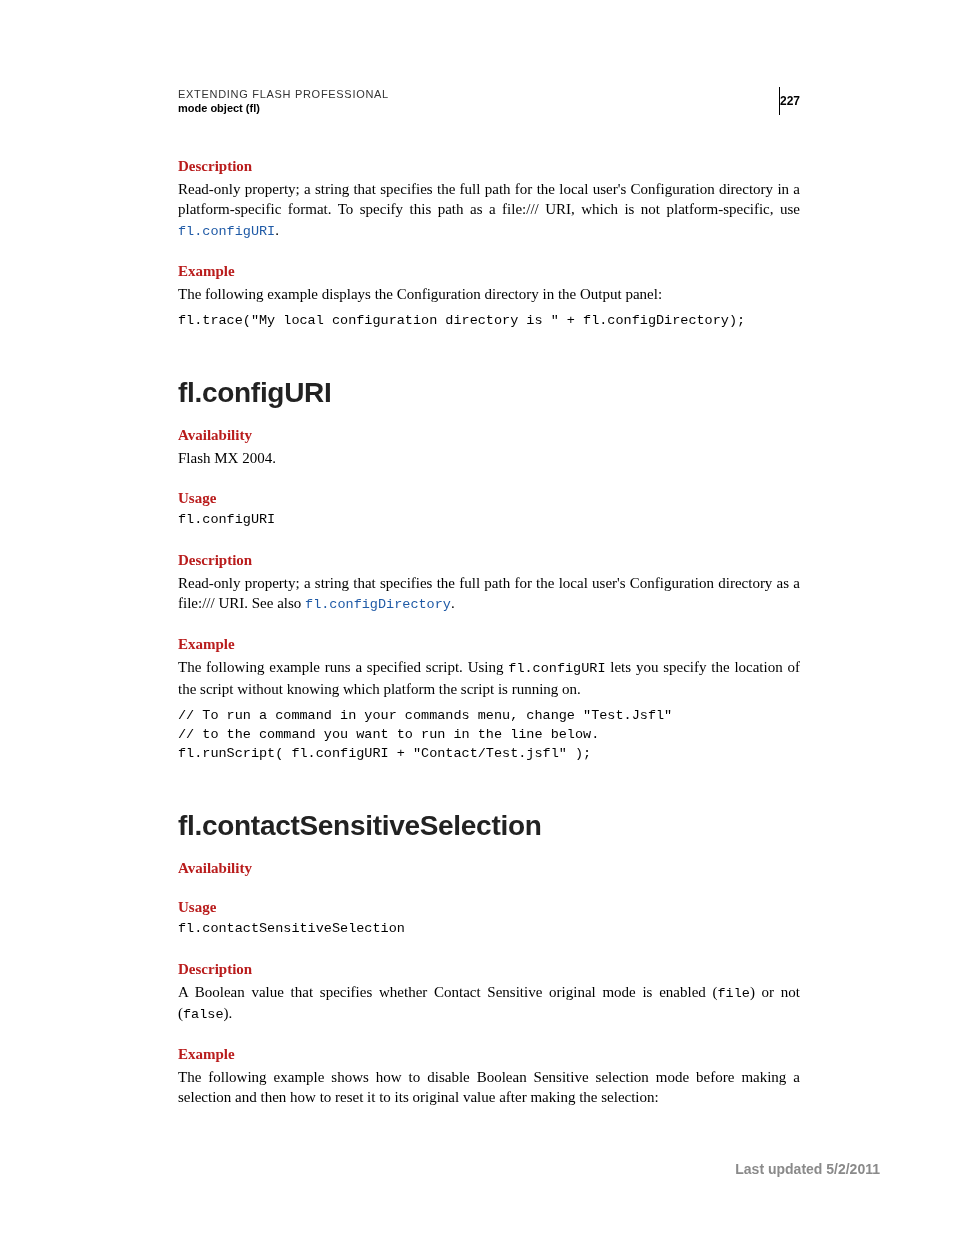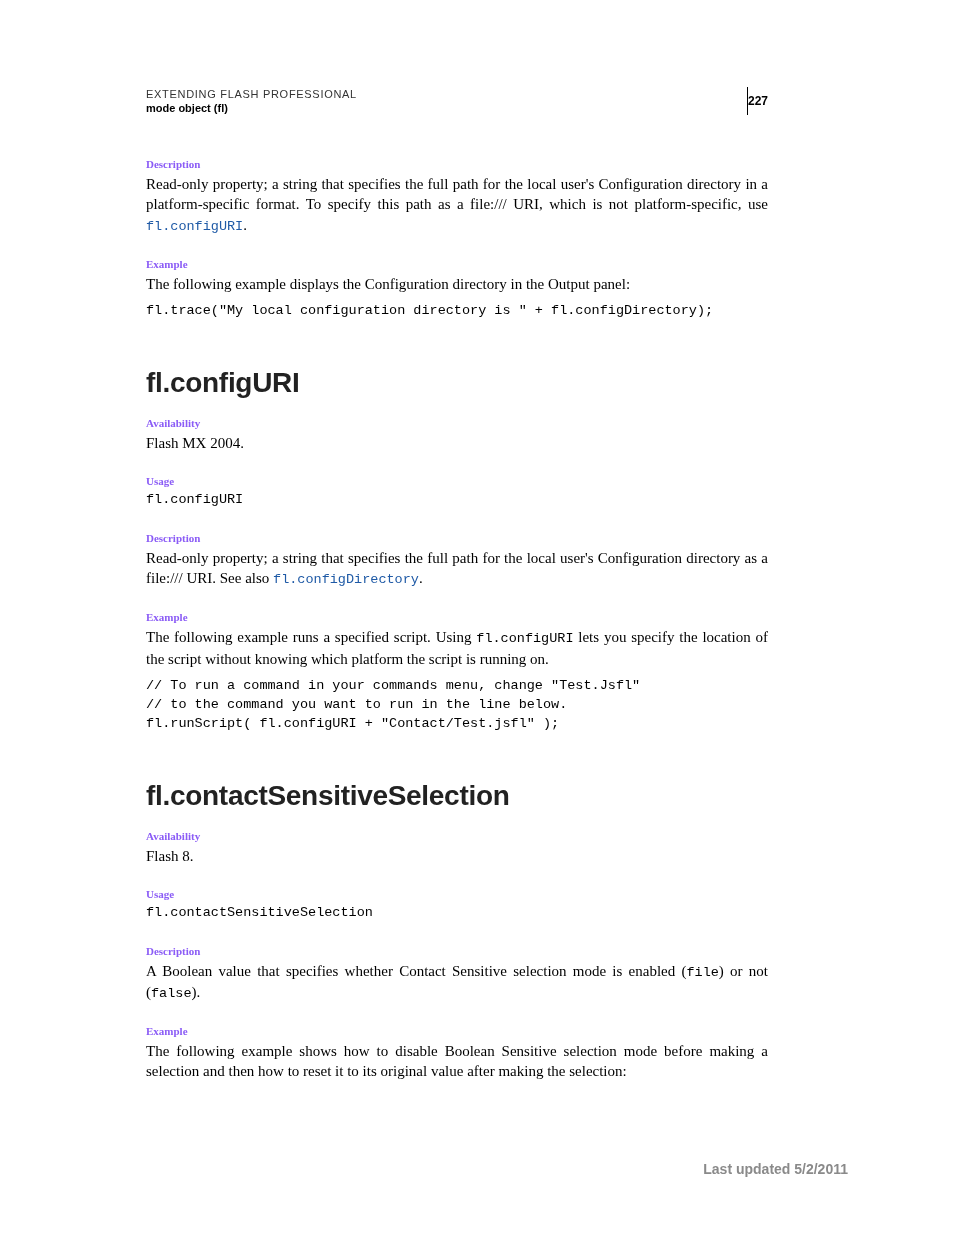--- a/index.html
+++ b/index.html
@@ -10,20 +10,21 @@
     font-family: "Minion Pro", "Adobe Garamond Pro", Georgia, "Times New Roman", serif;
     color: #000;
     -webkit-font-smoothing: antialiased;
   }
   .page {
     position: relative;
     width: 848px;
     height: 1235px;
     box-sizing: border-box;
     padding: 86px 80px 0 146px;
+    margin-left: 32px;
   }
   .header-top {
     position: absolute;
     top: 87px;
     left: 146px;
     right: 80px;
     height: 32px;
   }
   .running-title {
     font-family: "Myriad Pro", "Segoe UI", "Helvetica Neue", Arial, sans-serif;
@@ -52,24 +53,24 @@
   }
   .content {
     position: absolute;
     top: 158px;
     left: 146px;
     right: 80px;
     text-align: left;
   }
   .sub-heading {
     font-weight: 700;
-    font-size: 11px;
+    font-size: 15px;
     margin-top: 22px;
     margin-bottom: 4px;
-    color: #8b5cf6;
+    color: #b91c1c;
     font-family: "Minion Pro", Georgia, "Times New Roman", serif;
   }
   .body-text {
     font-size: 15px;
     line-height: 1.35;
     margin: 0 0 2px 0;
     color: #000;
     text-align: justify;
   }
   .code-inline {
@@ -150,28 +151,27 @@
     <p class="body-text">
       <span>The following example runs a specified script. Using </span><span class="code-inline-black">fl.configURI</span><span> lets you specify the location of the script without knowing which platform the script is running on.</span>
     </p>
     <pre class="code-block">// To run a command in your commands menu, change "Test.Jsfl" 
 // to the command you want to run in the line below. 
 fl.runScript( fl.configURI + "Contact/Test.jsfl" );</pre>
 
     <h1 class="section-title">fl.contactSensitiveSelection</h1>
 
     <div class="sub-heading" style="margin-top:18px">Availability</div>
-    <p class="body-text">Flash 8.</p>
 
     <div class="sub-heading">Usage</div>
     <pre class="code-block" style="margin-top:2px">fl.contactSensitiveSelection</pre>
 
     <div class="sub-heading">Description</div>
     <p class="body-text">
-      <span>A Boolean value that specifies whether Contact Sensitive selection mode is enabled (</span><span class="code-inline-black">file</span><span>) or not (</span><span class="code-inline-black">false</span><span>).</span>
+      <span>A Boolean value that specifies whether Contact Sensitive original mode is enabled (</span><span class="code-inline-black">file</span><span>) or not (</span><span class="code-inline-black">false</span><span>).</span>
     </p>
 
     <div class="sub-heading">Example</div>
     <p class="body-text">The following example shows how to disable Boolean Sensitive selection mode before making a selection and then how to reset it to its original value after making the selection:</p>
 
   </div>
 
   <div class="footer">Last updated 5/2/2011</div>
 </div>
 

